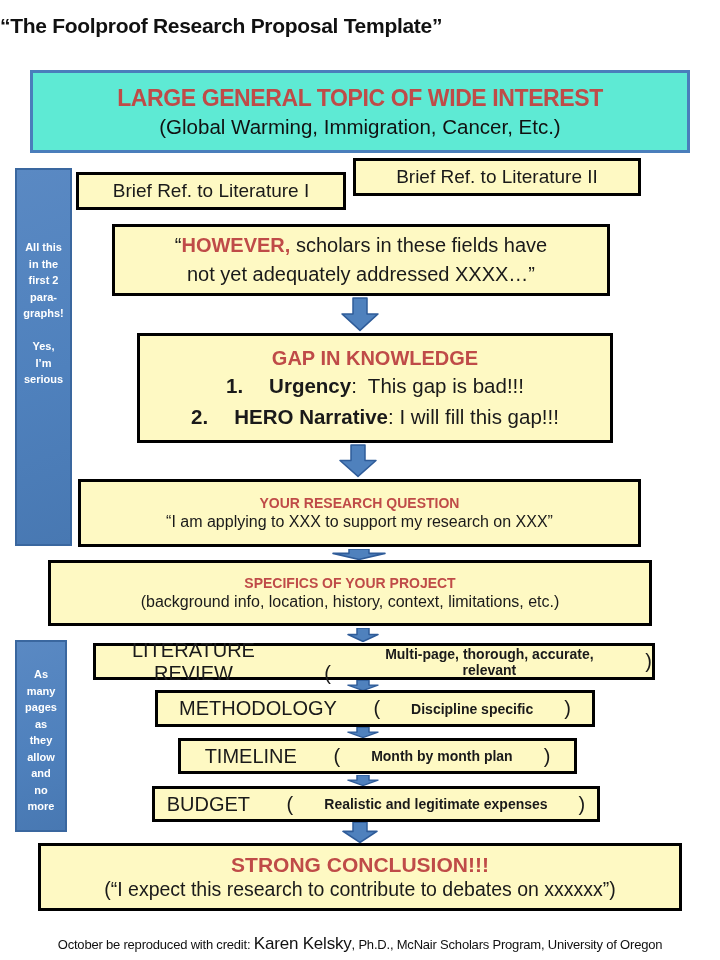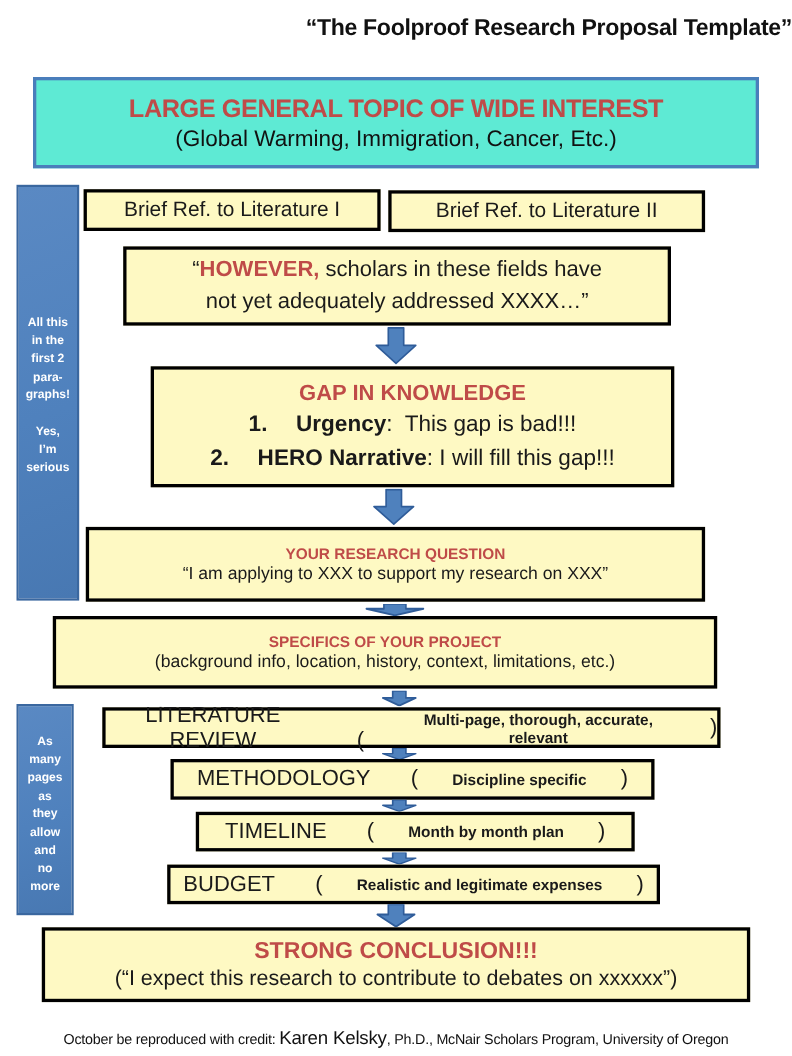--- a/index.html
+++ b/index.html
@@ -4,21 +4,21 @@
 <style>
   html,body{margin:0;padding:0;}
   body{
     width:720px;height:960px;position:relative;background:#ffffff;
     font-family:"Liberation Sans", sans-serif;color:#1a1a1a;overflow:hidden;
   }
   .pre{white-space:pre-wrap;}
   .abs{position:absolute;box-sizing:border-box;}
 
   .page-title{
-    top:14px;left:0;width:720px;text-align:right;
+    top:14px;left:0;width:720px;text-align:left;
     font-size:21px;font-weight:bold;letter-spacing:-0.3px;color:#111;
   }
 
   .black-box{
     background:#fef9c3;border:3px solid #000;
     display:flex;flex-direction:column;align-items:center;justify-content:center;
     text-align:center;
   }
   .red{color:#bf4b48;font-weight:bold;}
 
@@ -29,26 +29,26 @@
   }
   .topic-title{font-size:23px;font-weight:bold;letter-spacing:-0.4px;color:#bf4b48;}
   .topic-subtitle{font-size:20.5px;margin-top:3px;color:#111;}
 
   .sidebar{
     background:linear-gradient(160deg,#5a89c3 0%,#4f81bd 55%,#4878b2 100%);
     border:2px solid #3a679f;
     color:#fff;font-weight:bold;font-size:11px;line-height:16.5px;
     text-align:center;white-space:pre-line;
   }
-  .sidebar-top{left:15px;top:168px;width:57px;height:378px;padding-top:115px;}
+  .sidebar-top{left:15px;top:168px;width:57px;height:378px;padding-top:69px;}
   .sidebar-bottom{left:15px;top:640px;width:52px;height:192px;padding-top:24px;}
 
   .ref-box{font-size:19px;}
   .ref1{left:76px;top:172px;width:270px;height:38px;}
-  .ref2{left:353px;top:173px;width:288px;height:38px;}
+  .ref2{left:353px;top:158px;width:288px;height:38px;}
 
   .however-box{left:112px;top:224px;width:498px;height:72px;font-size:20px;line-height:29px;}
 
   .gap-box{left:137px;top:333px;width:476px;height:110px;}
   .gap-title{font-size:20px;margin-top:2px;}
   .gap-item{font-size:20.5px;line-height:31px;display:flex;justify-content:center;}
   .gap-num{font-weight:bold;margin-right:26px;}
   .gap-lead{font-weight:bold;}
 
   .rq-box{left:78px;top:479px;width:563px;height:68px;}

